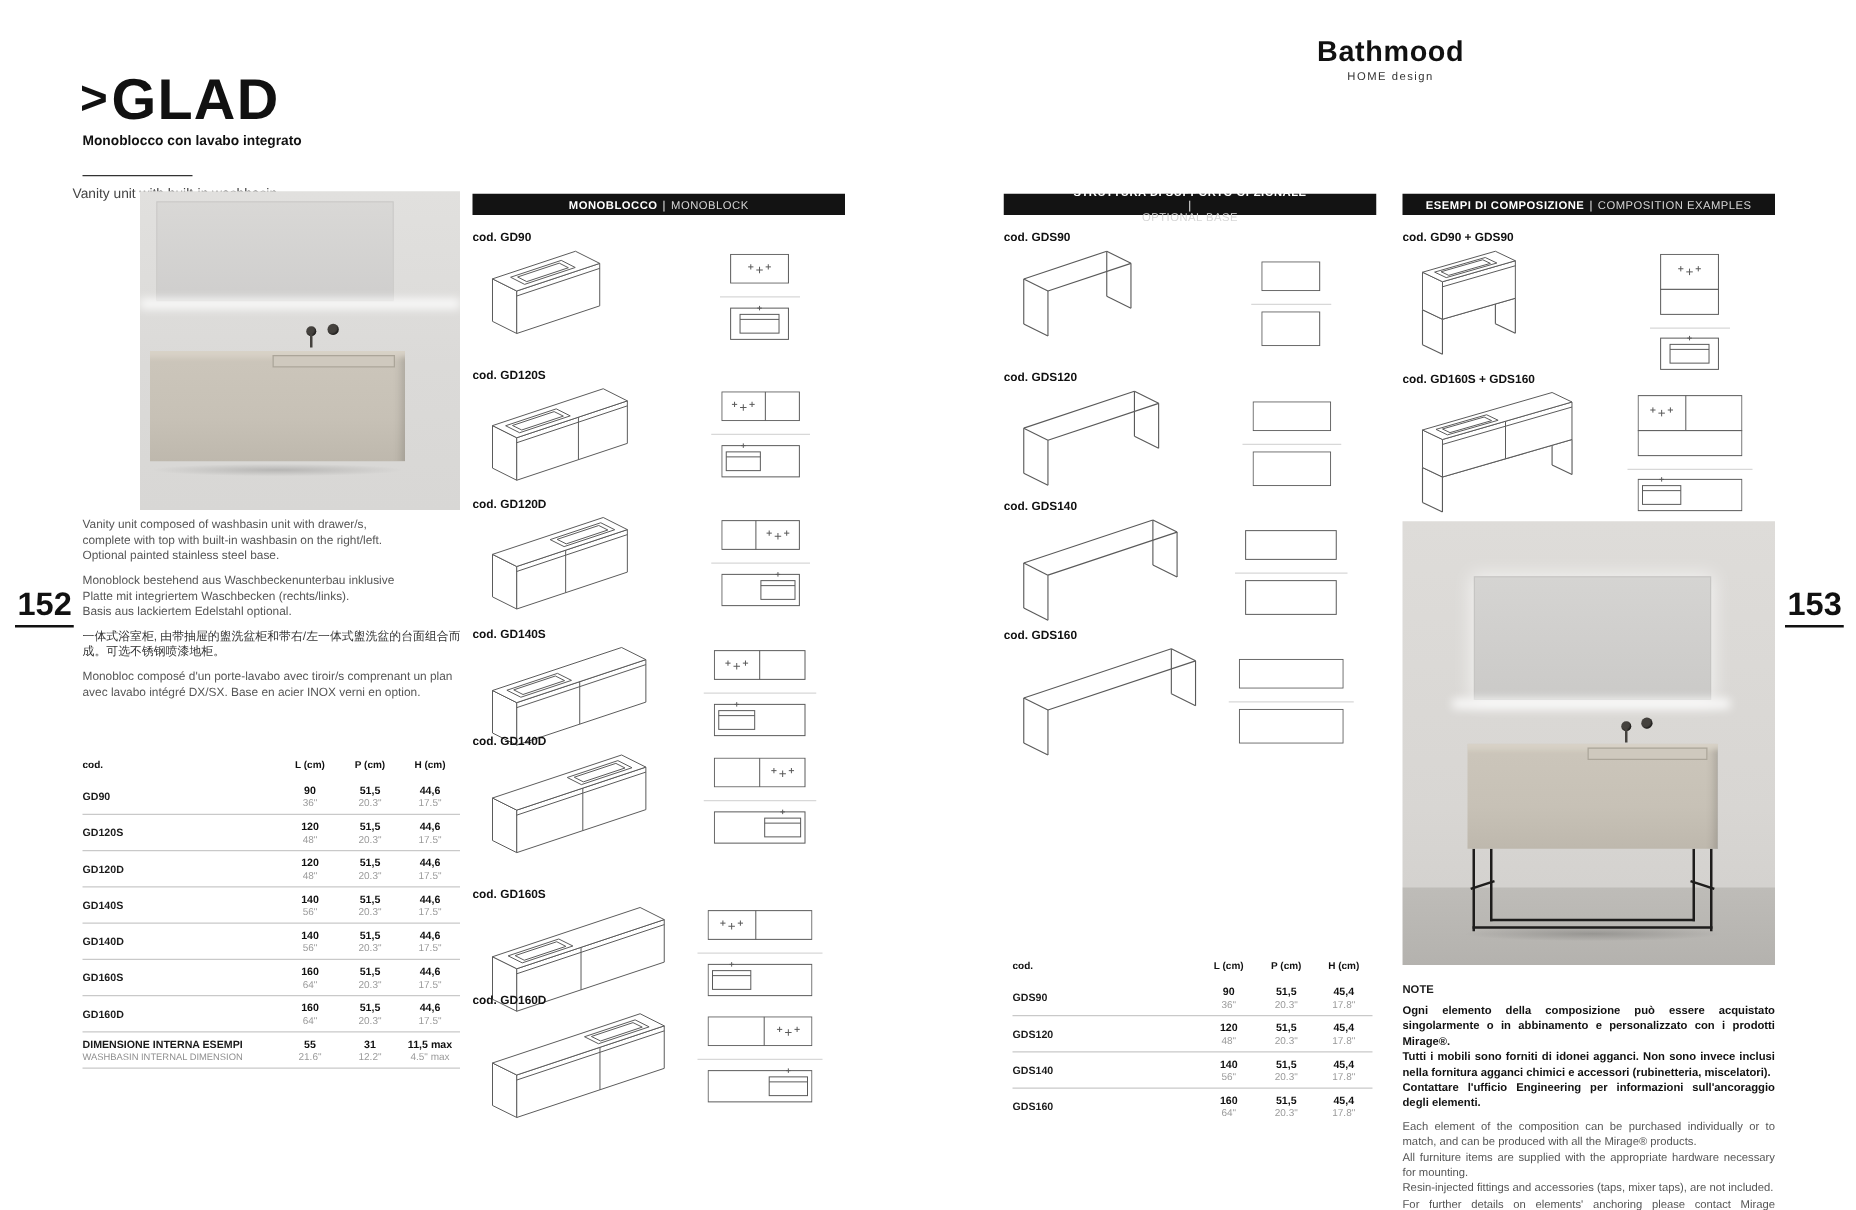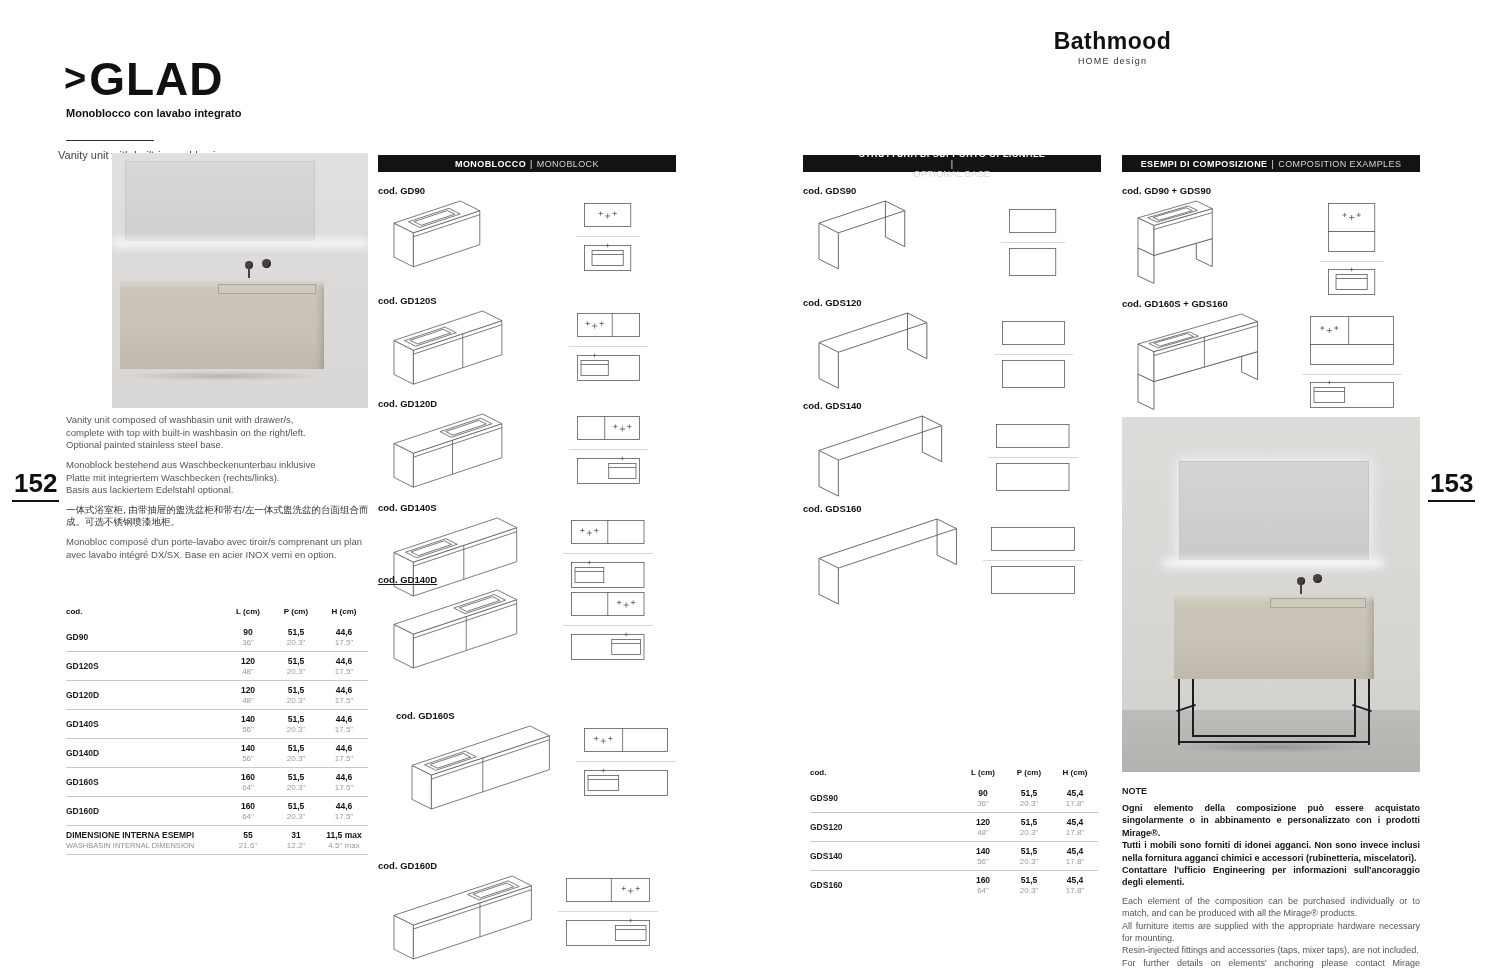--- a/index.html
+++ b/index.html
@@ -407,21 +407,21 @@
       <div class="vsep" style="width: 89.5px;"></div>
       <div class="diag"><svg width="73.5" height="31" viewBox="0 0 73.5 31">
           <rect x="0.5" y="3.5" width="72.5" height="25" fill="#fff" stroke="#5a5a5a" stroke-width="0.8"></rect>
           <rect x="4" y="8.5" width="28.75" height="15" fill="#fff" stroke="#5a5a5a" stroke-width="0.8"></rect>
           <line x1="4" y1="12.5" x2="32.75" y2="12.5" stroke="#5a5a5a" stroke-width="0.8"></line>
           <line x1="16.575" y1="3.5" x2="20.175" y2="3.5" stroke="#5a5a5a" stroke-width="0.8"></line>
           <line x1="18.375" y1="1.7" x2="18.375" y2="5.3" stroke="#5a5a5a" stroke-width="0.8"></line>
         </svg></div>
     </div>
 </div>
-<div class="entry" style="left:378px;top:574px;text-decoration:underline;">
+<div class="entry" style="left:378px;top:588px;">
   <div class="entry-code">cod. GD140D</div>
   <div class="iso diag"><svg width="126.67999999999999" height="83.12" viewBox="0 0 126.67999999999999 83.12">
         <polygon points="2.0,36.4 21.4,46.1 21.4,80.1 2.0,70.4" fill="#fff" stroke="#5a5a5a" stroke-width="0.8" stroke-linejoin="round"></polygon>
         <polygon points="21.4,46.1 124.7,11.7 124.7,45.7 21.4,80.1" fill="#fff" stroke="#5a5a5a" stroke-width="0.8" stroke-linejoin="round"></polygon>
         <polygon points="21.4,46.1 124.7,11.7 105.3,2.0 2.0,36.4" fill="#fff" stroke="#5a5a5a" stroke-width="0.8" stroke-linejoin="round"></polygon>
         <line x1="21.36" y1="50.12" x2="124.67999999999999" y2="15.68" stroke="#5a5a5a" stroke-width="0.8"></line>
         <polygon points="73.1,25.7 113.6,12.2 102.3,6.5 61.8,20.0" fill="#fff" stroke="#5a5a5a" stroke-width="0.8" stroke-linejoin="round"></polygon>
         <polygon points="74.7,23.5 108.0,12.4 100.7,8.7 67.4,19.8" fill="#fff" stroke="#5a5a5a" stroke-width="0.8" stroke-linejoin="round"></polygon>
         <line x1="74.2476" y1="28.4908" x2="74.2476" y2="62.4908" stroke="#5a5a5a" stroke-width="0.8"></line>
       </svg></div>
@@ -439,21 +439,21 @@
       <div class="vsep" style="width: 89.5px;"></div>
       <div class="diag"><svg width="73.5" height="31" viewBox="0 0 73.5 31">
           <rect x="0.5" y="3.5" width="72.5" height="25" fill="#fff" stroke="#5a5a5a" stroke-width="0.8"></rect>
           <rect x="40.75" y="8.5" width="28.75" height="15" fill="#fff" stroke="#5a5a5a" stroke-width="0.8"></rect>
           <line x1="40.75" y1="12.5" x2="69.5" y2="12.5" stroke="#5a5a5a" stroke-width="0.8"></line>
           <line x1="53.325" y1="3.5" x2="56.925" y2="3.5" stroke="#5a5a5a" stroke-width="0.8"></line>
           <line x1="55.125" y1="1.7" x2="55.125" y2="5.3" stroke="#5a5a5a" stroke-width="0.8"></line>
         </svg></div>
     </div>
 </div>
-<div class="entry" style="left:396px;top:710px;">
+<div class="entry" style="left:378px;top:710px;">
   <div class="entry-code">cod. GD160S</div>
   <div class="iso diag"><svg width="141.44" height="88.03999999999999" viewBox="0 0 141.44 88.03999999999999">
         <polygon points="2.0,41.4 21.4,51.0 21.4,85.0 2.0,75.4" fill="#fff" stroke="#5a5a5a" stroke-width="0.8" stroke-linejoin="round"></polygon>
         <polygon points="21.4,51.0 139.4,11.7 139.4,45.7 21.4,85.0" fill="#fff" stroke="#5a5a5a" stroke-width="0.8" stroke-linejoin="round"></polygon>
         <polygon points="21.4,51.0 139.4,11.7 120.1,2.0 2.0,41.4" fill="#fff" stroke="#5a5a5a" stroke-width="0.8" stroke-linejoin="round"></polygon>
         <line x1="21.36" y1="55.03999999999999" x2="139.44" y2="15.68" stroke="#5a5a5a" stroke-width="0.8"></line>
         <polygon points="25.8,46.3 66.3,32.8 55.0,27.2 14.5,40.7" fill="#fff" stroke="#5a5a5a" stroke-width="0.8" stroke-linejoin="round"></polygon>
         <polygon points="27.4,44.2 60.7,33.1 53.4,29.4 20.1,40.5" fill="#fff" stroke="#5a5a5a" stroke-width="0.8" stroke-linejoin="round"></polygon>
         <line x1="72.82560000000001" y1="33.8848" x2="72.82560000000001" y2="67.8848" stroke="#5a5a5a" stroke-width="0.8"></line>
       </svg></div>
@@ -471,21 +471,21 @@
       <div class="vsep" style="width: 100px;"></div>
       <div class="diag"><svg width="84" height="31" viewBox="0 0 84 31">
           <rect x="0.5" y="3.5" width="83" height="25" fill="#fff" stroke="#5a5a5a" stroke-width="0.8"></rect>
           <rect x="4" y="8.5" width="30.64" height="15" fill="#fff" stroke="#5a5a5a" stroke-width="0.8"></rect>
           <line x1="4" y1="12.5" x2="34.64" y2="12.5" stroke="#5a5a5a" stroke-width="0.8"></line>
           <line x1="17.52" y1="3.5" x2="21.12" y2="3.5" stroke="#5a5a5a" stroke-width="0.8"></line>
           <line x1="19.32" y1="1.7" x2="19.32" y2="5.3" stroke="#5a5a5a" stroke-width="0.8"></line>
         </svg></div>
     </div>
 </div>
-<div class="entry" style="left:378px;top:860px;">
+<div class="entry" style="left:378px;top:795px;">
   <div class="entry-code">cod. GD160D</div>
   <div class="iso diag"><svg width="141.44" height="88.03999999999999" viewBox="0 0 141.44 88.03999999999999">
         <polygon points="2.0,41.4 21.4,51.0 21.4,85.0 2.0,75.4" fill="#fff" stroke="#5a5a5a" stroke-width="0.8" stroke-linejoin="round"></polygon>
         <polygon points="21.4,51.0 139.4,11.7 139.4,45.7 21.4,85.0" fill="#fff" stroke="#5a5a5a" stroke-width="0.8" stroke-linejoin="round"></polygon>
         <polygon points="21.4,51.0 139.4,11.7 120.1,2.0 2.0,41.4" fill="#fff" stroke="#5a5a5a" stroke-width="0.8" stroke-linejoin="round"></polygon>
         <line x1="21.36" y1="55.03999999999999" x2="139.44" y2="15.68" stroke="#5a5a5a" stroke-width="0.8"></line>
         <polygon points="86.8,26.0 127.3,12.5 116.1,6.9 75.6,20.4" fill="#fff" stroke="#5a5a5a" stroke-width="0.8" stroke-linejoin="round"></polygon>
         <polygon points="88.5,23.8 121.8,12.7 114.4,9.1 81.1,20.2" fill="#fff" stroke="#5a5a5a" stroke-width="0.8" stroke-linejoin="round"></polygon>
         <line x1="87.97439999999999" y1="28.835199999999997" x2="87.97439999999999" y2="62.8352" stroke="#5a5a5a" stroke-width="0.8"></line>
       </svg></div>

